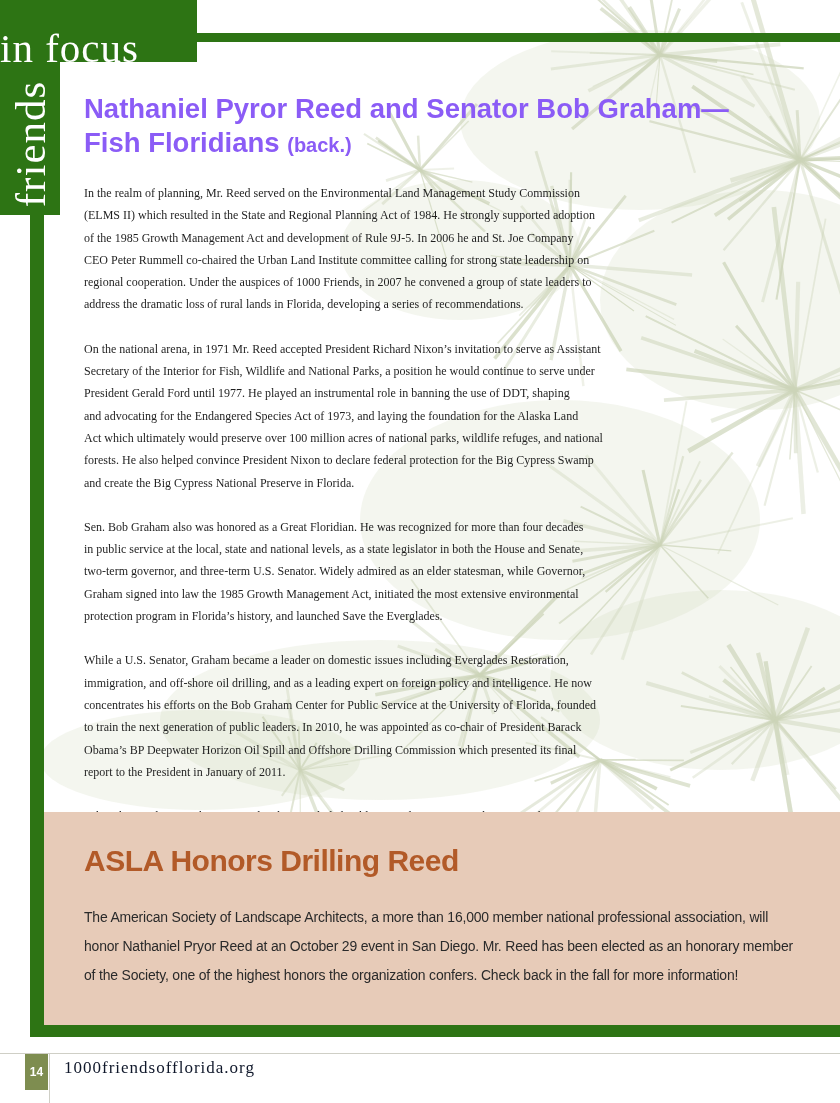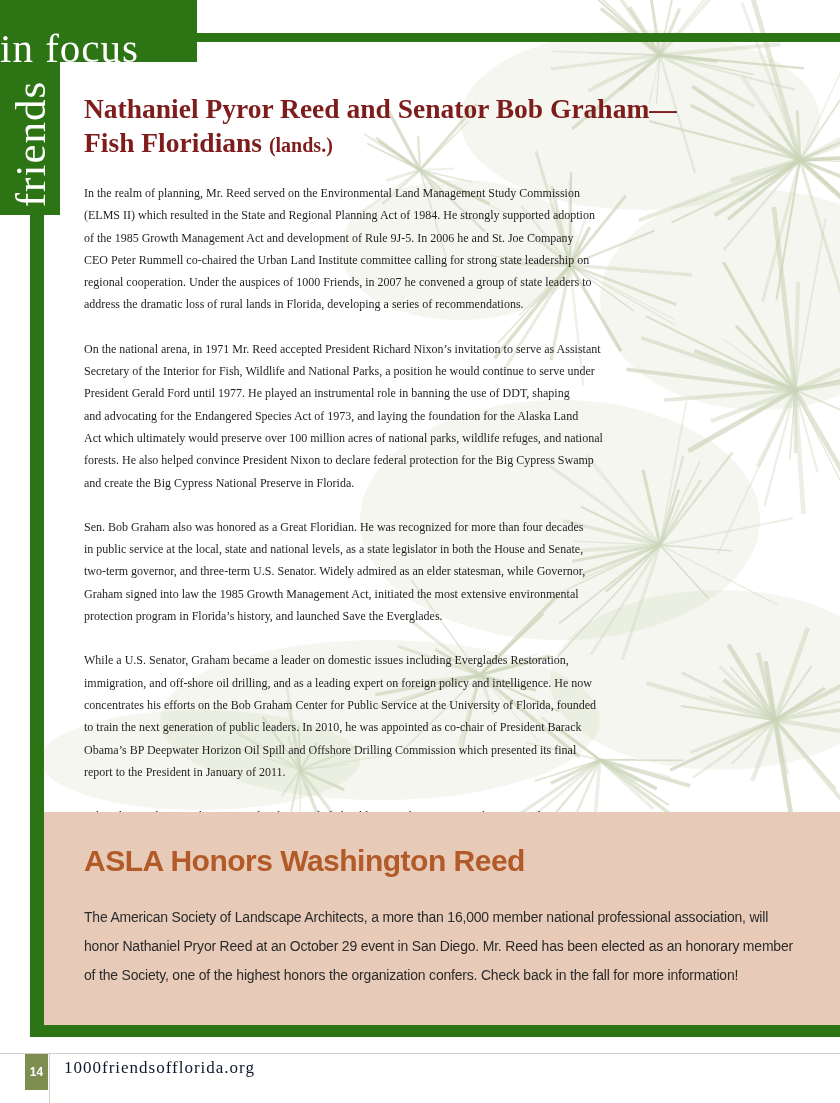--- a/index.html
+++ b/index.html
@@ -45,22 +45,22 @@
   .bottom-bar{
     position:absolute;left:30px;top:1025px;width:810px;height:12px;
     background:#2d7414;z-index:1;
   }
   
   .content{
     position:absolute;left:84px;top:92px;width:715px;z-index:1;
   }
   .article-title{
     margin:0 0 20px 0;
-    color:#7f1d1d;
-    font-family:Liberation Serif, serif;
+    color:#8b5cf6;
+    font-family:Liberation Sans, sans-serif;
     font-weight:bold;
     font-size:27.5px;line-height:34px;
   }
   .article-title .cont{font-size:20px;font-weight:bold;}
   .content p{
     margin:0 0 22px 0;
     font-family:"Liberation Serif",serif;
     font-size:12px;line-height:22.3px;
     color:#1f1f1f;
     white-space:pre-line;
@@ -362,21 +362,21 @@
     <span class="vert-text">friends</span>
   </div>
   <div class="mast-block">
     <span class="mast-section">in focus</span>
   </div>
   <div class="mast-rule"></div>
   <div class="spine"></div>
   <div class="bottom-bar"></div>
 
   <main class="content">
-    <h1 class="article-title"><span>Nathaniel Pyror Reed and Senator Bob Graham—</span><br><span>Fish Floridians</span> <span class="cont">(lands.)</span></h1>
+    <h1 class="article-title"><span>Nathaniel Pyror Reed and Senator Bob Graham—</span><br><span>Fish Floridians</span> <span class="cont">(back.)</span></h1>
     <p>In the realm of planning, Mr. Reed served on the Environmental Land Management Study Commission
 (ELMS II) which resulted in the State and Regional Planning Act of 1984.  He strongly supported adoption
 of the 1985 Growth Management Act and development of Rule 9J-5.  In 2006 he and St. Joe Company
 CEO Peter Rummell co-chaired the Urban Land Institute committee calling for strong state leadership on
 regional cooperation.  Under the auspices of 1000 Friends, in 2007 he convened a group of state leaders to
 address the dramatic loss of rural lands in Florida, developing a series of recommendations.</p>
     <p>On the national arena, in 1971 Mr. Reed accepted President Richard Nixon’s invitation to serve as Assistant
 Secretary of the Interior for Fish, Wildlife and National Parks, a position he would continue to serve under
 President Gerald Ford until 1977.  He played an instrumental role in banning the use of DDT, shaping
 and advocating for the Endangered Species Act of 1973, and laying the foundation for the Alaska Land
@@ -393,21 +393,21 @@
 concentrates his efforts on the Bob Graham Center for Public Service at the University of Florida, founded
 to train the next generation of public leaders.   In 2010, he was appointed as co-chair of President Barack
 Obama’s BP Deepwater Horizon Oil Spill and Offshore Drilling Commission which presented its final
 report to the President in January of 2011.</p>
     <p>Others honored in March as Great Floridians included Publix Founder George Washington Jenkins, Senator
 Toni Jennings, Rinker Materials founder Marshall E. Rinker, Sr., and the Honorable Jim Smith.  Thomas
 Alva Edison, Governor Harrison Reed, and Governor Park Trammell were honored posthumously.</p>
   </main>
 
   <section class="asla">
-    <h2>ASLA Honors Washington Reed</h2>
+    <h2>ASLA Honors Drilling Reed</h2>
     <p>The American Society of Landscape Architects, a more than 16,000 member national professional association, will
 honor Nathaniel Pryor Reed at an October 29 event in San Diego.  Mr. Reed has been elected as an honorary member
 of the Society, one of the highest honors the organization confers.  Check back in the fall for more information!</p>
   </section>
 
   <div class="footer-rule"></div>
   <div class="footer-vline"></div>
   <div class="page-badge">14</div>
   <div class="website">1000friendsofflorida.org</div>
 

